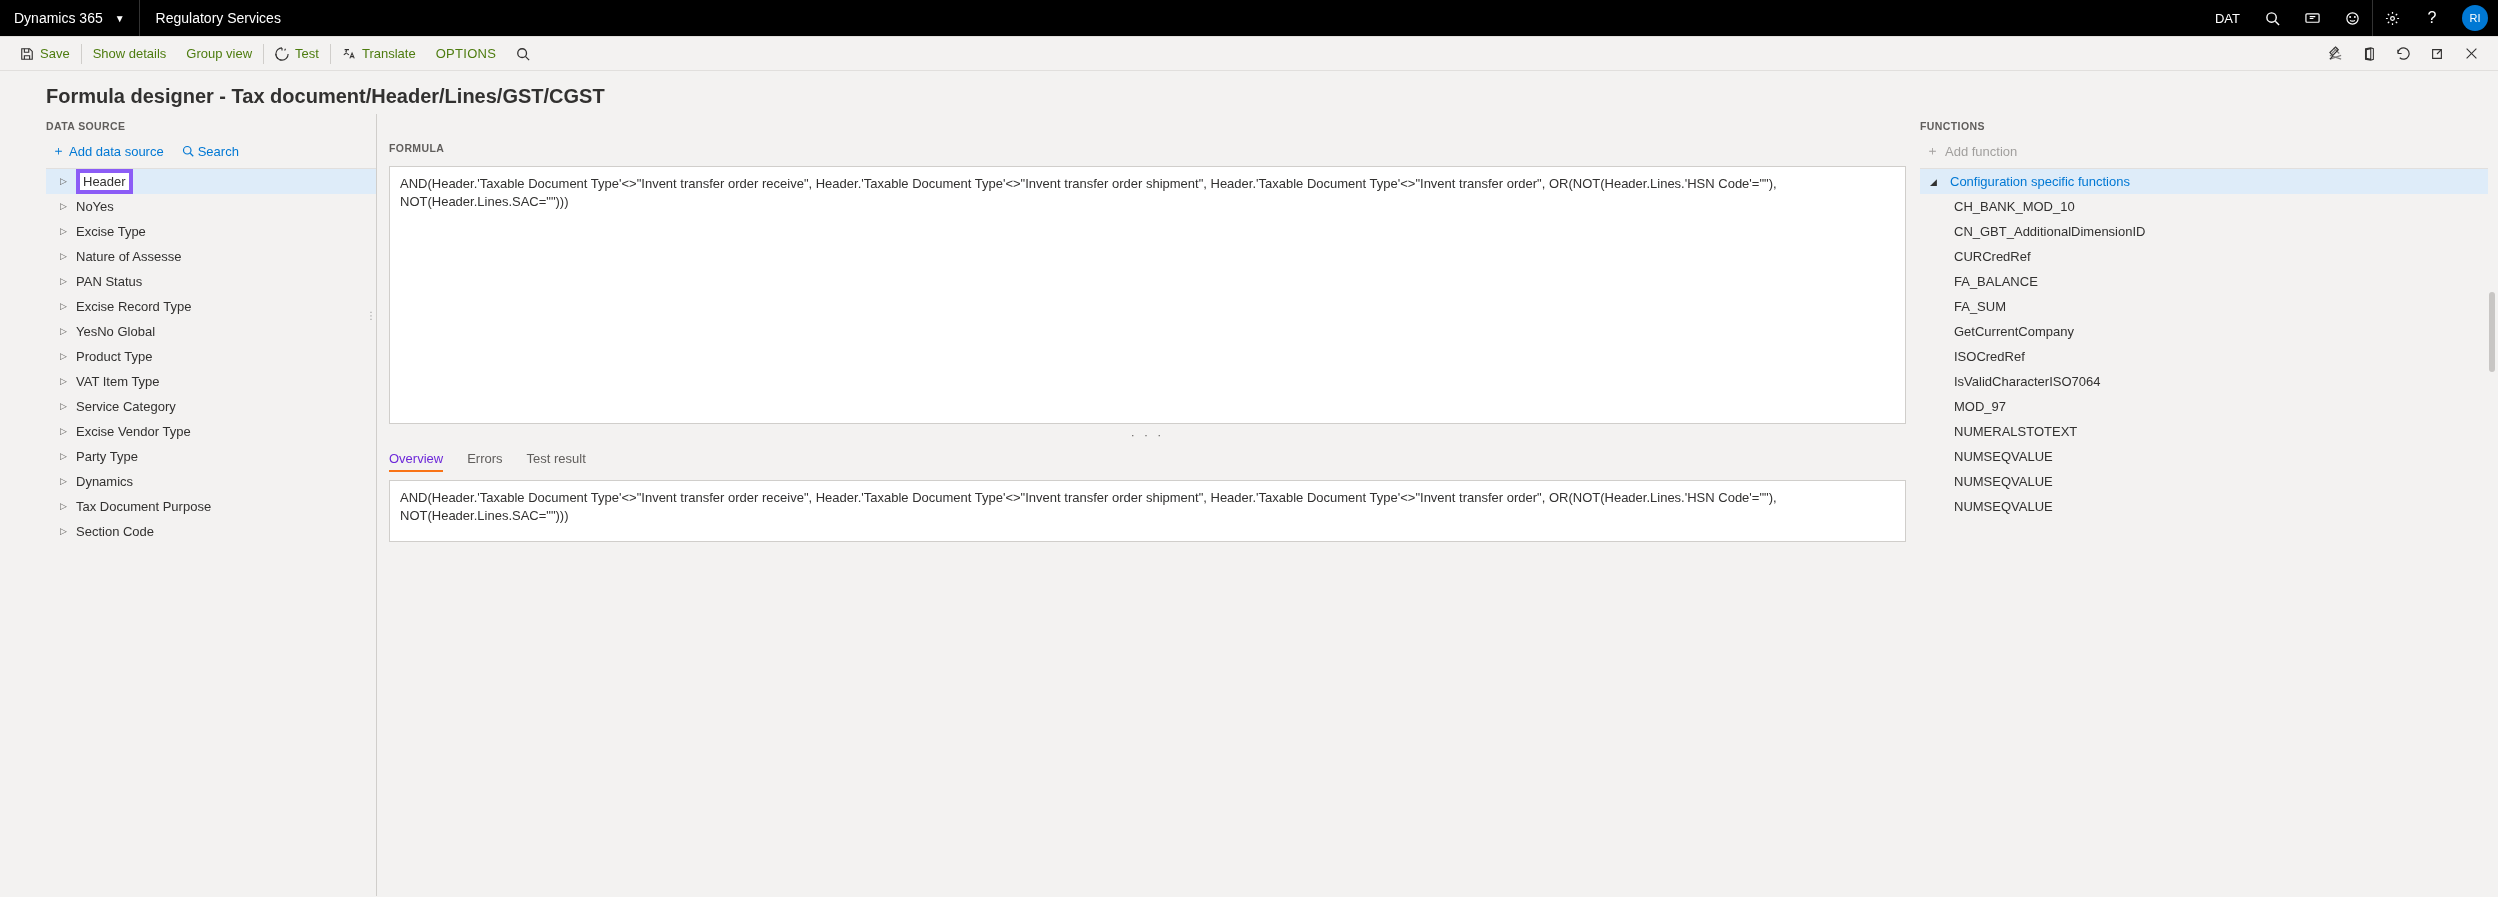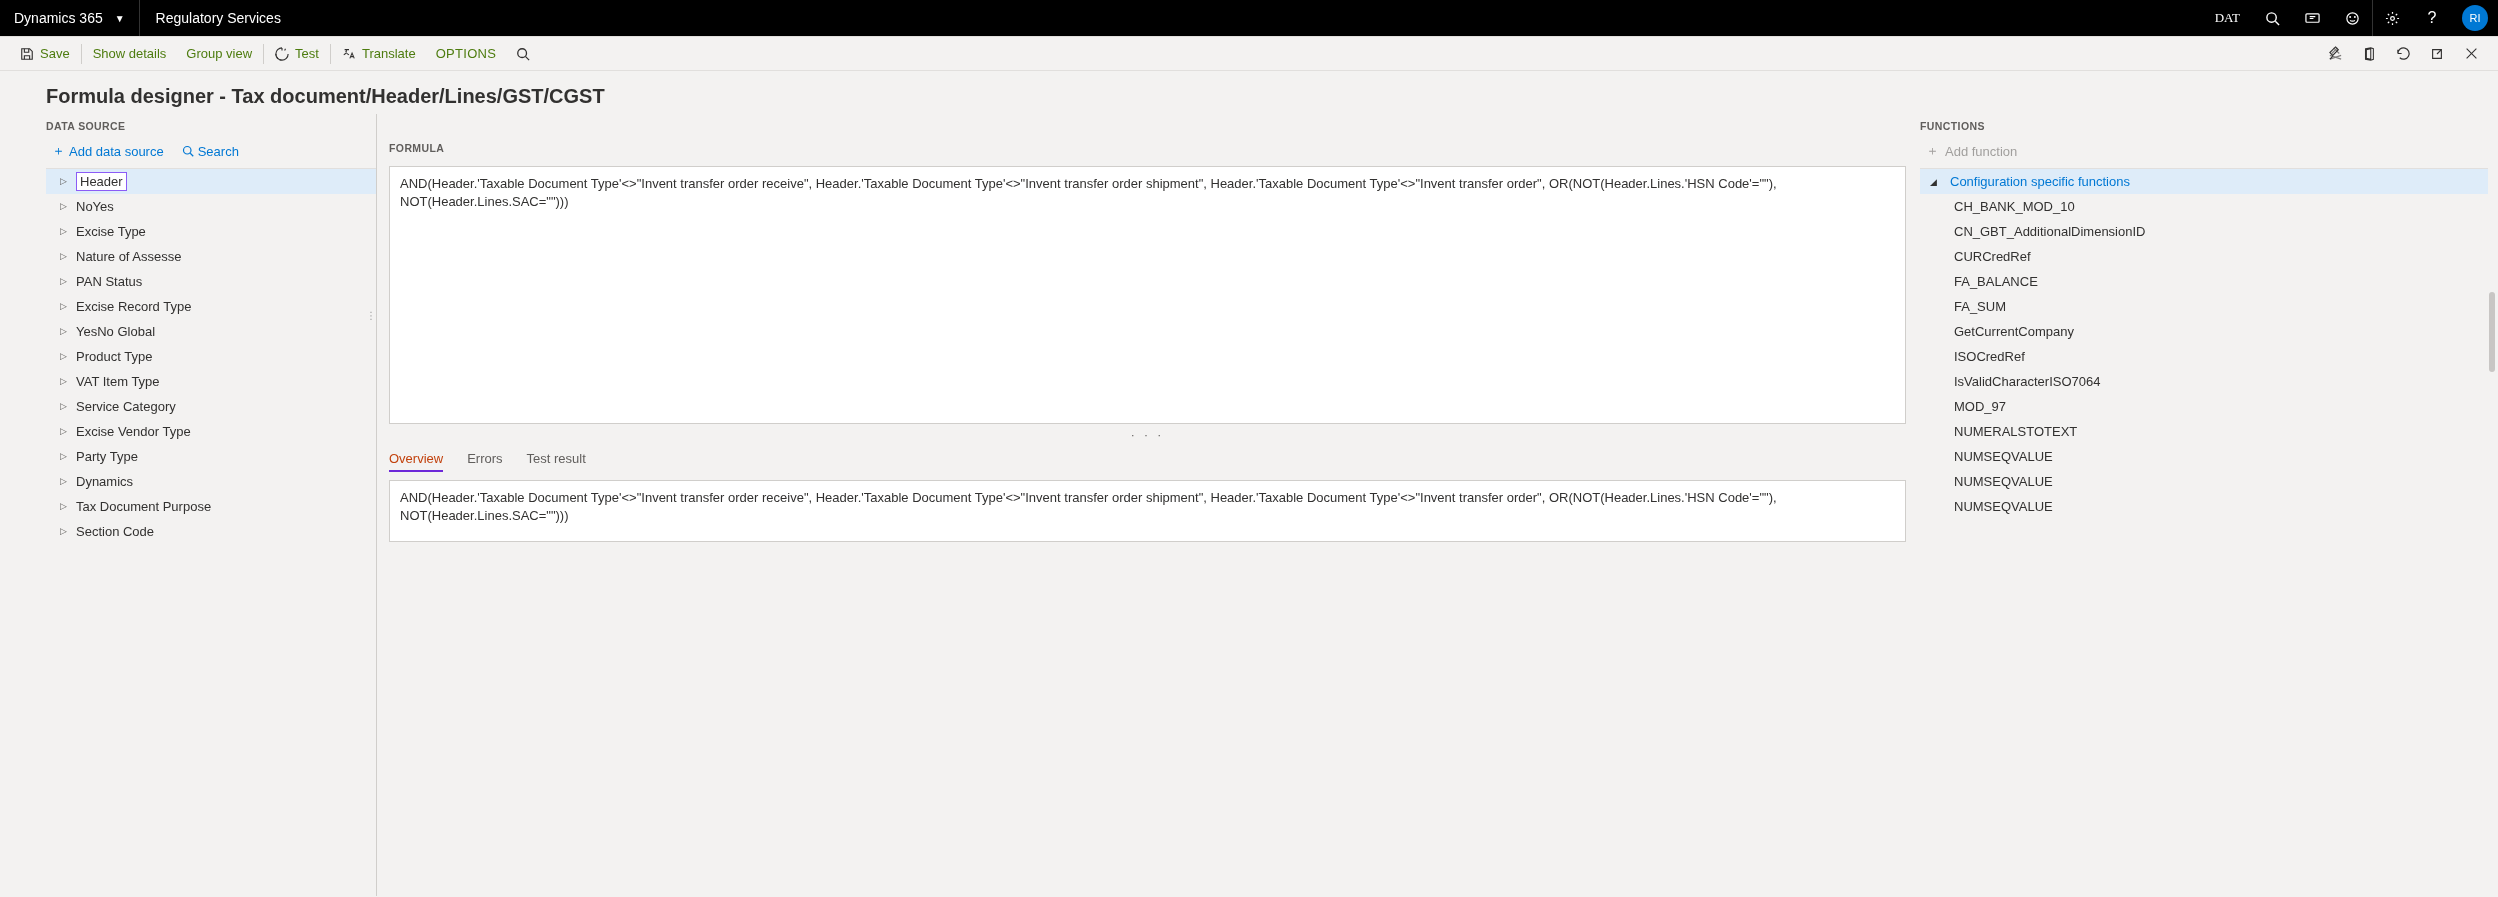--- a/index.html
+++ b/index.html
@@ -47,21 +47,21 @@
     }
     .topbar-right .tb-item {
       width: 40px;
       height: 36px;
       display: flex;
       align-items: center;
       justify-content: center;
       cursor: pointer;
       font-size: 14px;
     }
-    .topbar-right .tb-item.txt { width: auto; padding: 16px 12px; font-size: 13px; font-family: Liberation Serif, serif;}
+    .topbar-right .tb-item.txt { width: auto; padding: 16px 12px; font-size: 13px;}
     .avatar {
       width: 26px; height: 26px; border-radius: 50%;
       background: #0078d4;
       display: flex; align-items: center; justify-content: center;
       font-size: 11px; color: #fff;
       margin: 0 10px;
     }
     
     .actionbar {
       height: 35px;
@@ -126,21 +126,21 @@
       font-size: 13px;
       color: #323130;
     }
     .tree-item .caret {
       width: 14px; font-size: 9px; color: #605e5c; visibility: visible;
     }
     .tree-item.selected {
       background: #deecf9;
     }
     .tree-item.selected .lbl {
-      border: 1px solid #8b5cf6;
+      border: 4px solid #8b5cf6;
       padding: 1px 3px;
       background:#fff;
     }
     .tree-item .lbl { margin-left: 2px; }
     .left-divider {
       width:1px; background:#d0cecb; margin:0 6px 0 0;
     }
     
     .mid-col {
       flex: 1;
@@ -165,21 +165,21 @@
       letter-spacing: 3px;
     }
     .drag-handle {
       position:absolute; left: 366px; top: 310px; color:#a0a0a0; font-size:10px;
     }
     .tabs {
       display:flex; gap:24px; margin-top: 4px;
       font-size: 13px; color:#605e5c;
     }
     .tabs .tab { padding: 4px 0; cursor:pointer; }
-    .tabs .tab.active { color:#c2410c; border-bottom: 2px solid #6d28d9; }
+    .tabs .tab.active { color:#6d28d9; border-bottom: 2px solid #f97316; }
     .overview-box {
       margin-top: 8px;
       border: 1px solid #d0cecb;
       background:#fff;
       padding: 8px 10px;
       font-size: 13px;
       line-height: 1.35;
       height: 62px;
       overflow:hidden;
     }

